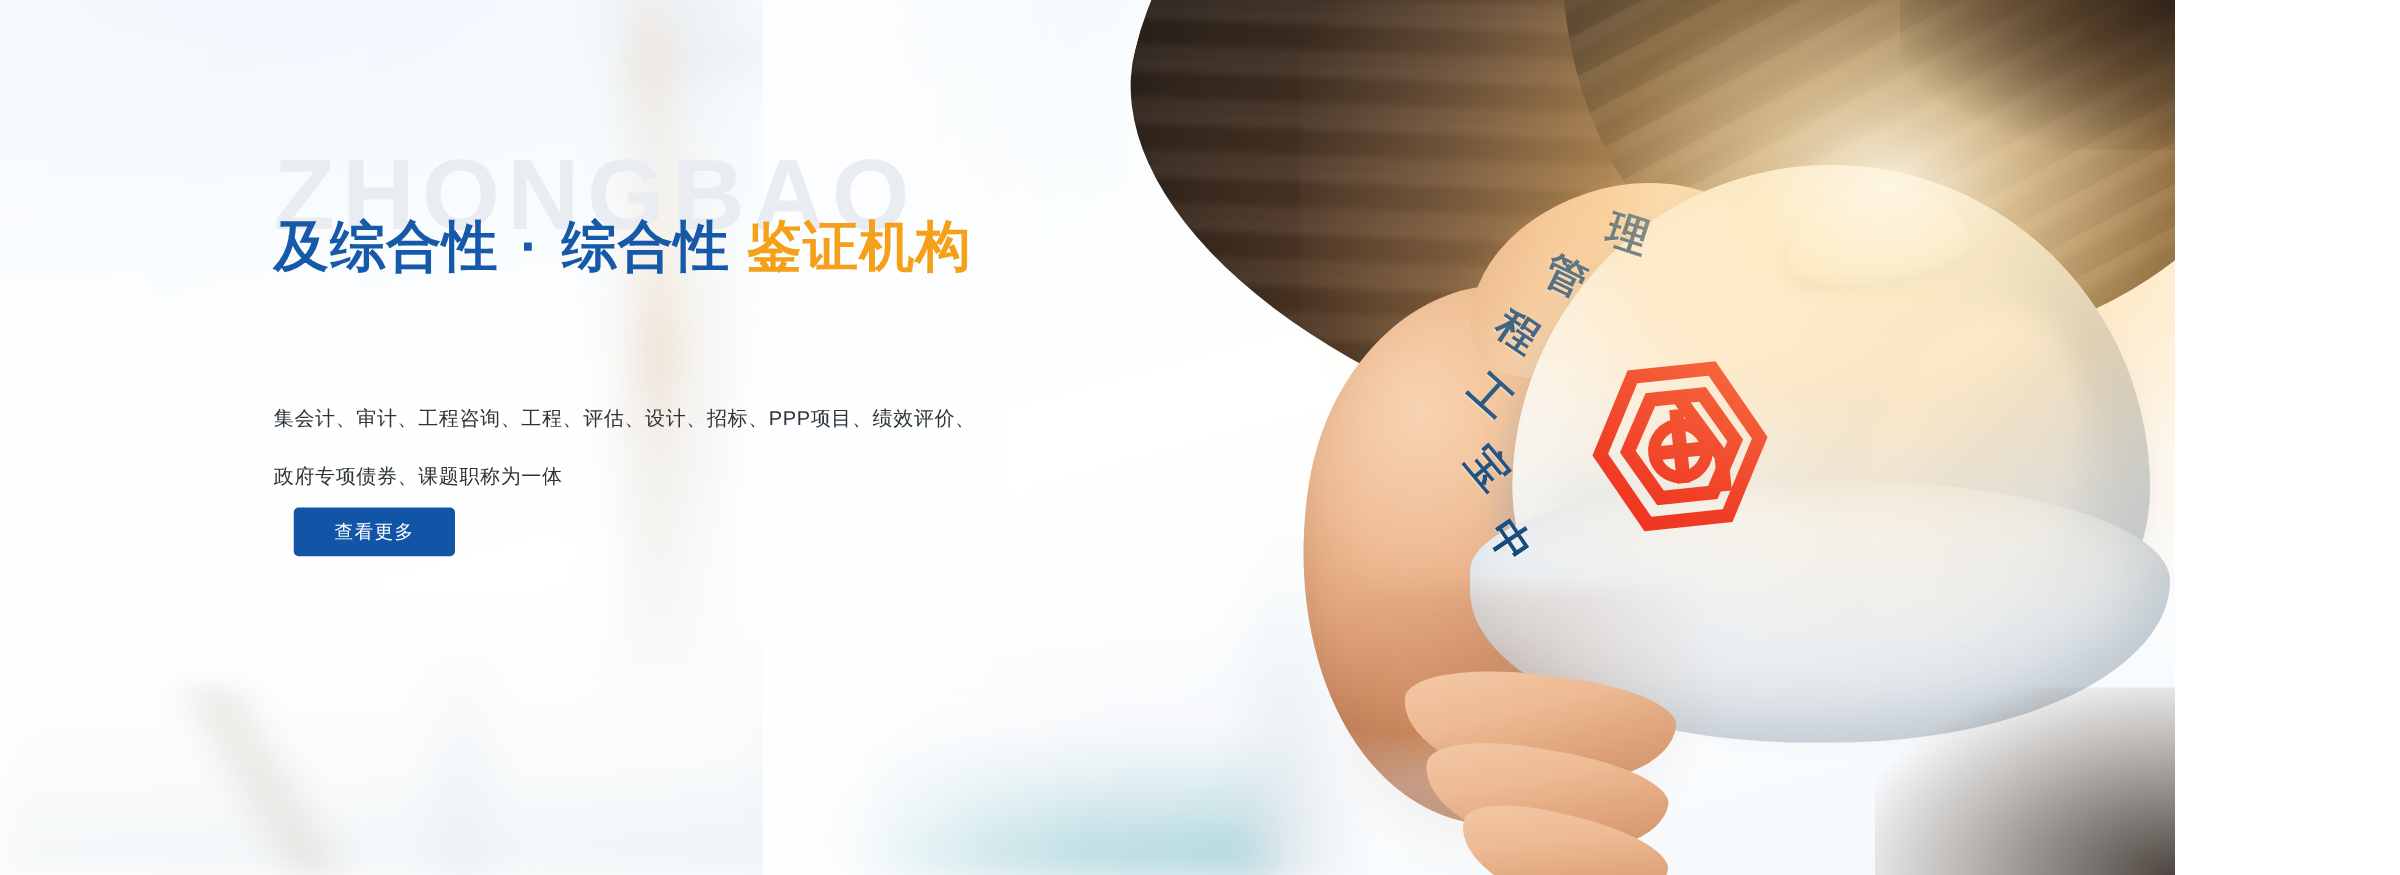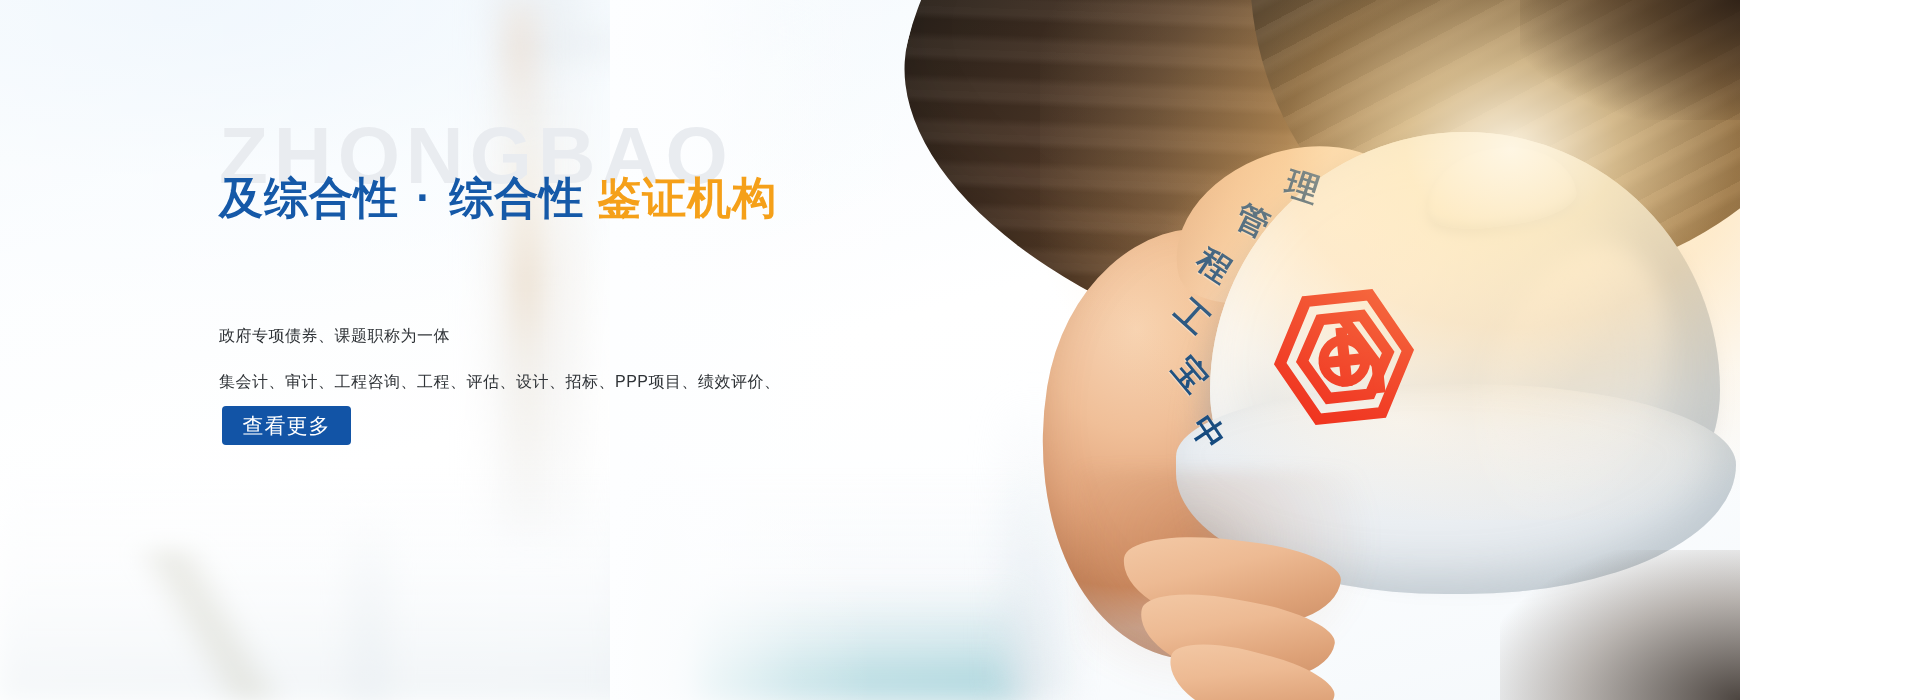--- a/index.html
+++ b/index.html
@@ -360,31 +360,31 @@
     width: 600px;
     font-size: 16px;
     color: #2f3337;
     line-height: 46px;
     letter-spacing: 0.5px;
   }
   .desc div { white-space: nowrap; }
 
   .cta {
     position: absolute;
-    left: 3px; top: 406px;
+    left: 16px; top: 406px;
     display: inline-flex;
     align-items: center;
     justify-content: center;
     width: 129px;
     height: 39px;
     background: #1254a6;
     border: none;
     border-radius: 4px;
     color: #ffffff;
-    font-size: 21px;
+    font-size: 15px;
     font-family: "Liberation Sans", "DejaVu Sans", sans-serif;
     letter-spacing: 1px;
     cursor: pointer;
   }
 </style>
 </head>
 <body>
 
 <div class="banner">
 
@@ -457,20 +457,20 @@
     <div class="headline">
       <div>
         <span class="blue">及综合性</span>
         <span class="dot">·</span>
         <span class="blue">综合性</span>
         <span class="orange">鉴证机构</span>
       </div>
     </div>
 
     <div class="desc">
+      <div>集会计、审计、工程咨询、工程、评估、设计、招标、PPP项目、绩效评价、</div>
       <div>政府专项债券、课题职称为一体</div>
-      <div>集会计、审计、工程咨询、工程、评估、设计、招标、PPP项目、绩效评价、</div>
     </div>
 
     <button class="cta">查看更多</button>
   </div>
 
 </div>
 
 </body></html>

